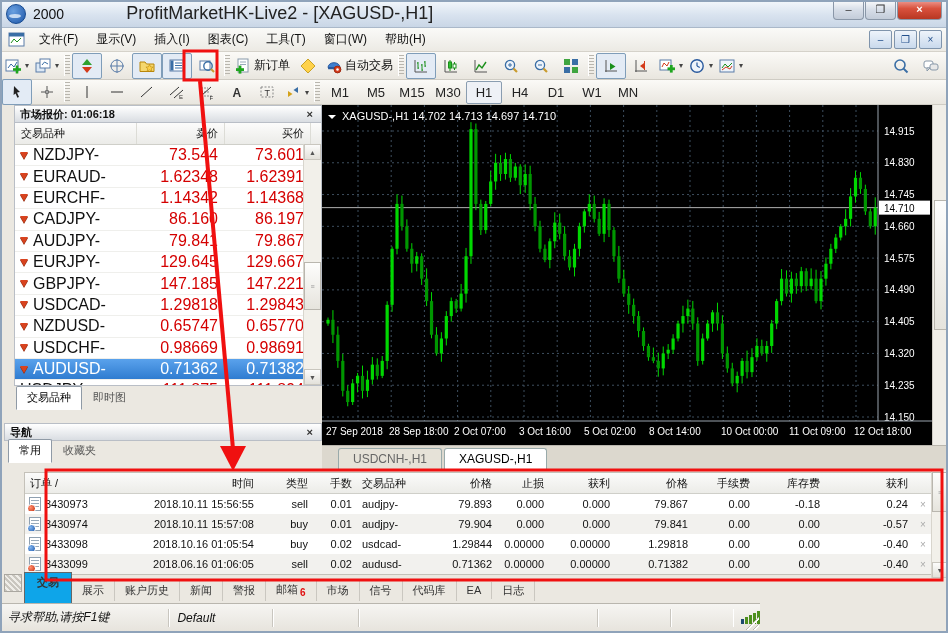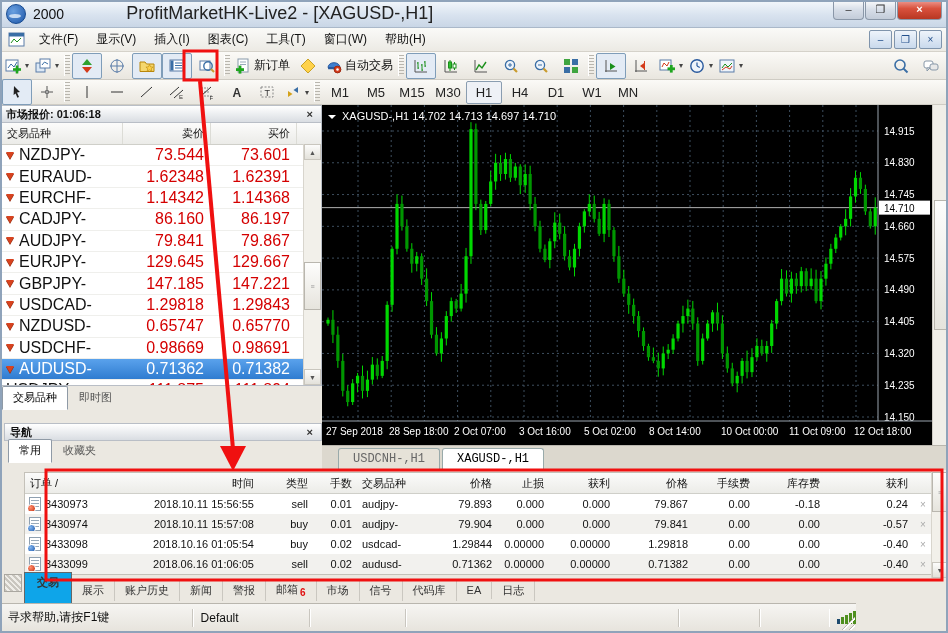--- a/index.html
+++ b/index.html
@@ -49,21 +49,21 @@
   .tfbtn.pressed{background:#e9efd9;border:1px solid #8a9db0;background:#eef1f6;}
   
   .panel-h{height:18px;background:linear-gradient(#ffffff,#d9dde2);border:1px solid #b9bec6;
     display:flex;align-items:center;padding:0 5px;box-sizing:border-box;font-size:11px;font-weight:bold;}
   .panel-h .x{margin-left:auto;font-size:11px;font-weight:bold;color:#333;padding:0 3px;}
   .ptabs{display:flex;align-items:flex-end;height:22px;padding-left:4px;gap:0;}
   .ptab{font-size:11px;padding:3px 10px 4px;color:#555;border:1px solid transparent;}
   .ptab.active{background:#fff;border:1px solid #8f9aa6;border-bottom-color:#fff;color:#000;
     border-radius:2px 2px 0 0;box-shadow:0 -1px 0 #fff inset;}
   
-  #marketwatch{left:0;top:105px;width:322px;height:298px;background:#ebe8e1;box-sizing:border-box;padding:0 0 0 0;}
+  #marketwatch{left:0;top:105px;width:322px;height:298px;background:#ebe8e1;box-sizing:border-box;padding:0 0 0 14px;}
   #mw-table{position:relative;border:1px solid #b9bec6;border-top:none;background:#fff;height:262px;overflow:hidden;}
   #mw-head{display:grid;grid-template-columns:122px 88px 86px;height:21px;background:linear-gradient(#fcfcfb,#ebebe8);
     border-bottom:1px solid #cfcfc9;font-size:11px;align-items:center;}
   #mw-head div{padding:0 6px;border-right:1px solid #dcdcd6;height:100%;display:flex;align-items:center;box-sizing:border-box;}
   #mw-head .num{justify-content:flex-end;}
   .mwrow{display:grid;grid-template-columns:122px 88px 86px;height:20.4px;align-items:center;
     border-bottom:1px solid #efefec;font-size:16px;}
   .mwrow .sym{display:flex;align-items:center;gap:5px;padding-left:5px;color:#111;}
   .mwrow .num{text-align:right;padding-right:7px;color:#d40000;}
   .mwrow.sel{background:linear-gradient(#5aa2ec,#2f7cd0);}
@@ -78,21 +78,21 @@
     color:#999;font-size:7px;letter-spacing:0;}
   #mw-tabs{height:24px;display:flex;align-items:flex-end;padding-left:2px;}
   
   #navigator{left:0;top:423px;width:322px;height:30px;background:#ebe8e1;box-sizing:border-box;padding-left:4px;}
   
   #chartwrap{left:322px;top:105px;width:610px;height:340px;background:#000;}
   #chart-vscroll{left:932px;top:105px;width:16px;height:340px;background:#f0eee8;border-left:1px solid #cfccc4;}
   #charttabs{left:322px;top:445px;width:626px;height:25px;background:#dcd8ce;border-top:1px solid #b9b6ae;
     display:flex;align-items:flex-end;padding-left:16px;box-sizing:border-box;}
   .ctab{font-size:12px;padding:3px 14px 4px;color:#666;border:1px solid #9aa;border-bottom:none;
-    border-radius:3px 3px 0 0;background:#e6e2d8;margin-right:2px;font-family:Liberation Mono, monospace;}
+    border-radius:3px 3px 0 0;background:#e6e2d8;margin-right:2px;}
   .ctab.active{background:#fff;color:#000;position:relative;top:1px;padding-bottom:5px;}
   
   #terminal{left:0;top:470px;width:948px;height:133px;background:#ebe8e1;}
   #t-table{position:absolute;left:24px;top:2px;width:910px;background:#fff;border:1px solid #c4c1b9;}
   .trow{display:grid;grid-template-columns:108px 126px 54px 44px 64px 76px 52px 66px 78px 62px 70px 88px 20px;
     height:20px;align-items:center;font-size:11px;}
   .trow.head{background:linear-gradient(#fbfbfa,#ececе8);background:linear-gradient(#fbfbfa,#ecece8);
     border-bottom:1px solid #cfcfc9;font-size:11px;}
   .trow.alt{background:#f2f1ee;}
   .trow div{padding:0 5px;white-space:nowrap;overflow:hidden;box-sizing:border-box;}
@@ -106,22 +106,22 @@
   .rowx{color:#aaa;font-size:10px;text-align:center;}
   #t-scroll{position:absolute;right:0;top:0;width:16px;height:108px;background:#f2f0ea;border-left:1px solid #d8d5cd;}
   #t-strip{position:absolute;left:0;top:0;width:24px;height:130px;}
   #t-strip .hatch{position:absolute;left:4px;bottom:8px;width:16px;height:16px;border:1px solid #aaa7a0;
     background:repeating-linear-gradient(45deg,#c9c6bf 0 2px,#efede8 2px 4px);}
   #t-tabs{position:absolute;left:24px;top:110px;height:21px;display:flex;align-items:center;}
   .ttab{font-size:11px;color:#333;padding:2px 10px 3px;border-right:1px solid #cac7c0;position:relative;}
   .ttab.active{background:#0ea5e9;border:1px solid #666;font-weight:bold;padding:2px 12px 19px;}
   .ttab .badge{color:#e01010;font-size:10px;vertical-align:-3px;margin-left:2px;font-weight:bold;}
   
-  #statusbar{left:0;top:603px;width:856px;height:27px;background:linear-gradient(#f6f5f2,#e7e4dd);
-    border-top:1px solid #b9b6ae;display:flex;align-items:center;font-size:12px;}
+  #statusbar{left:0;top:603px;width:760px;height:27px;background:linear-gradient(#f6f5f2,#e7e4dd);
+    border-top:1px solid #b9b6ae;display:flex;align-items:center;font-size:12px;font-style:italic;}
   .scell{height:18px;display:flex;align-items:center;padding:0 8px;border-right:1px solid #c9c6bf;box-shadow:1px 0 0 #fff;}
   #conn{display:flex;align-items:flex-end;gap:1px;height:13px;margin-left:8px;}
   #conn i{width:3px;background:#4e8f1e;display:block;}
   #grip{position:absolute;right:1px;bottom:1px;width:16px;height:16px;
     background:repeating-linear-gradient(135deg,transparent 0 3px,#b9b6ae 3px 4px,#fff 4px 5px);
     clip-path:polygon(100% 0,100% 100%,0 100%);}
   
   #frame{left:0;top:0;width:948px;height:633px;border:2px solid #8fa3ba;box-sizing:border-box;pointer-events:none;}
   #annotations{left:0;top:0;pointer-events:none;}
 </style>

